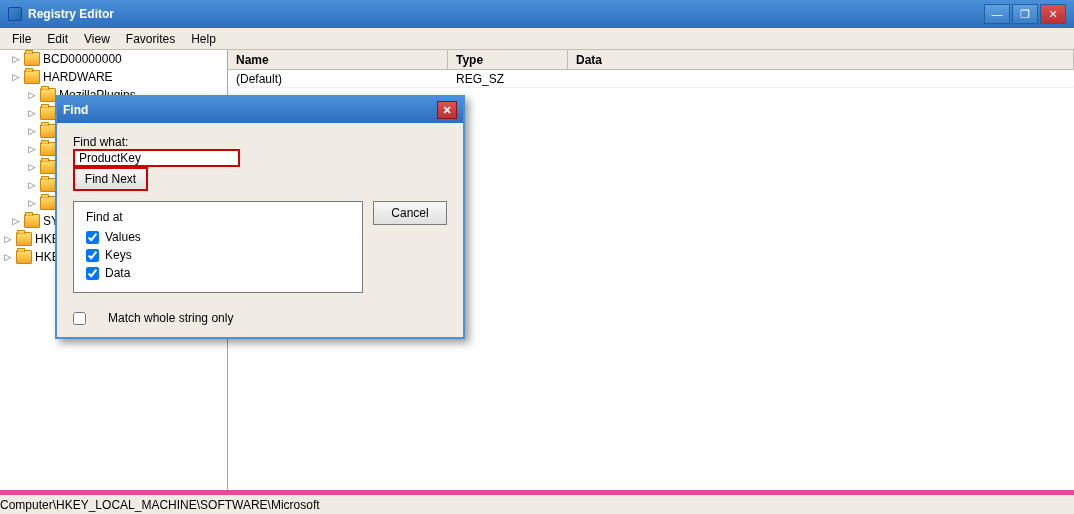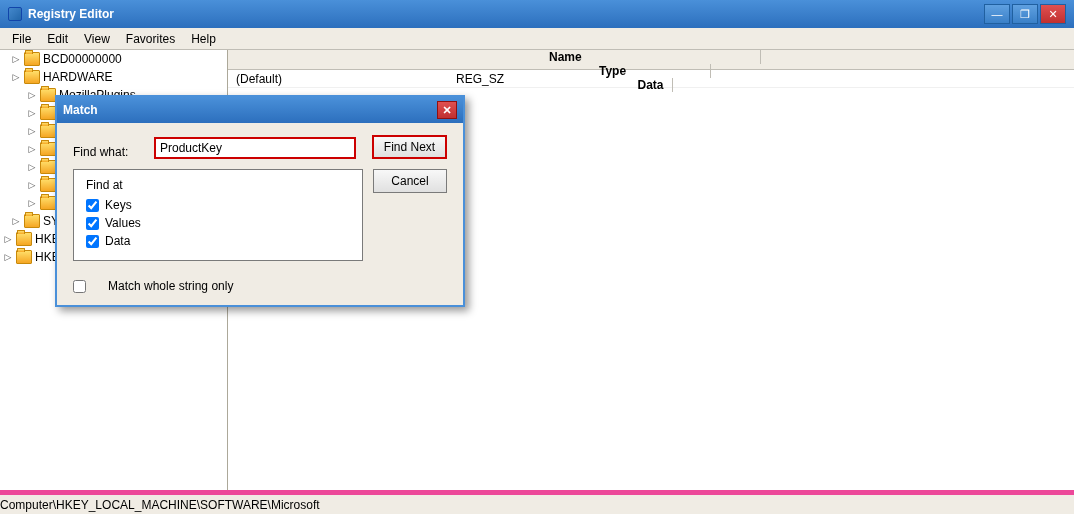--- a/index.html
+++ b/index.html
@@ -135,21 +135,20 @@
       flex: 1;
       background: #ffffff;
       overflow: auto;
     }
     .right-panel-header {
       display: flex;
       background: #f0ece4;
       border-bottom: 1px solid #c0bdb5;
       height: 20px;
       align-items: center;
-      flex-direction: column;
     }
     .col-header {
       font-size: 12px;
       padding: 0 8px;
       border-right: 1px solid #c0bdb5;
       height: 100%;
       display: flex;
       align-items: center;
       font-weight: bold;
     }
@@ -224,23 +223,24 @@
       display: flex;
       align-items: center;
       justify-content: center;
       font-weight: bold;
     }
     .dialog-body {
       padding: 12px 16px;
     }
     .find-row {
       display: flex;
-      align-items: flex-end;
+      align-items: flex-start;
       margin-bottom: 10px;
-      gap: 16px;
+      gap: 0;
+      flex-direction: column;
     }
     .find-label {
       font-size: 12px;
       width: 65px;
       flex-shrink: 0;
     }
     .find-input {
       flex: 1;
       height: 22px;
       border: 2px solid #cc0000;
@@ -447,42 +447,42 @@
 
 </div>
 
 <div class="status-bar">
   <span>Computer\HKEY_LOCAL_MACHINE\SOFTWARE\Microsoft</span>
 </div>
 
 <div class="dialog-overlay">
   <div class="find-dialog">
     <div class="dialog-title-bar">
-      <span class="dialog-title-text">Match</span>
+      <span class="dialog-title-text">Find</span>
       <button class="dialog-close-btn">✕</button>
     </div>
     <div class="dialog-body">
 
       <div class="find-row">
         <label class="find-label">Find what:</label>
         <input class="find-input" type="text" value="ProductKey" style="">
         <button class="find-next-btn">Find Next</button>
       </div>
 
       <div class="dialog-content-row">
         <div class="dialog-left">
           <div class="look-at-box">
             <div class="look-at-title">Find at</div>
             <div class="checkbox-row">
               <input type="checkbox" checked="" style="">
-              <span class="checkbox-label">Keys</span>
+              <span class="checkbox-label">Values</span>
             </div>
             <div class="checkbox-row">
               <input type="checkbox" checked="" style="">
-              <span class="checkbox-label">Values</span>
+              <span class="checkbox-label">Keys</span>
             </div>
             <div class="checkbox-row">
               <input type="checkbox" checked="" style="">
               <span class="checkbox-label">Data</span>
             </div>
           </div>
         </div>
         <div class="dialog-right">
           <button class="cancel-btn">Cancel</button>
         </div>

